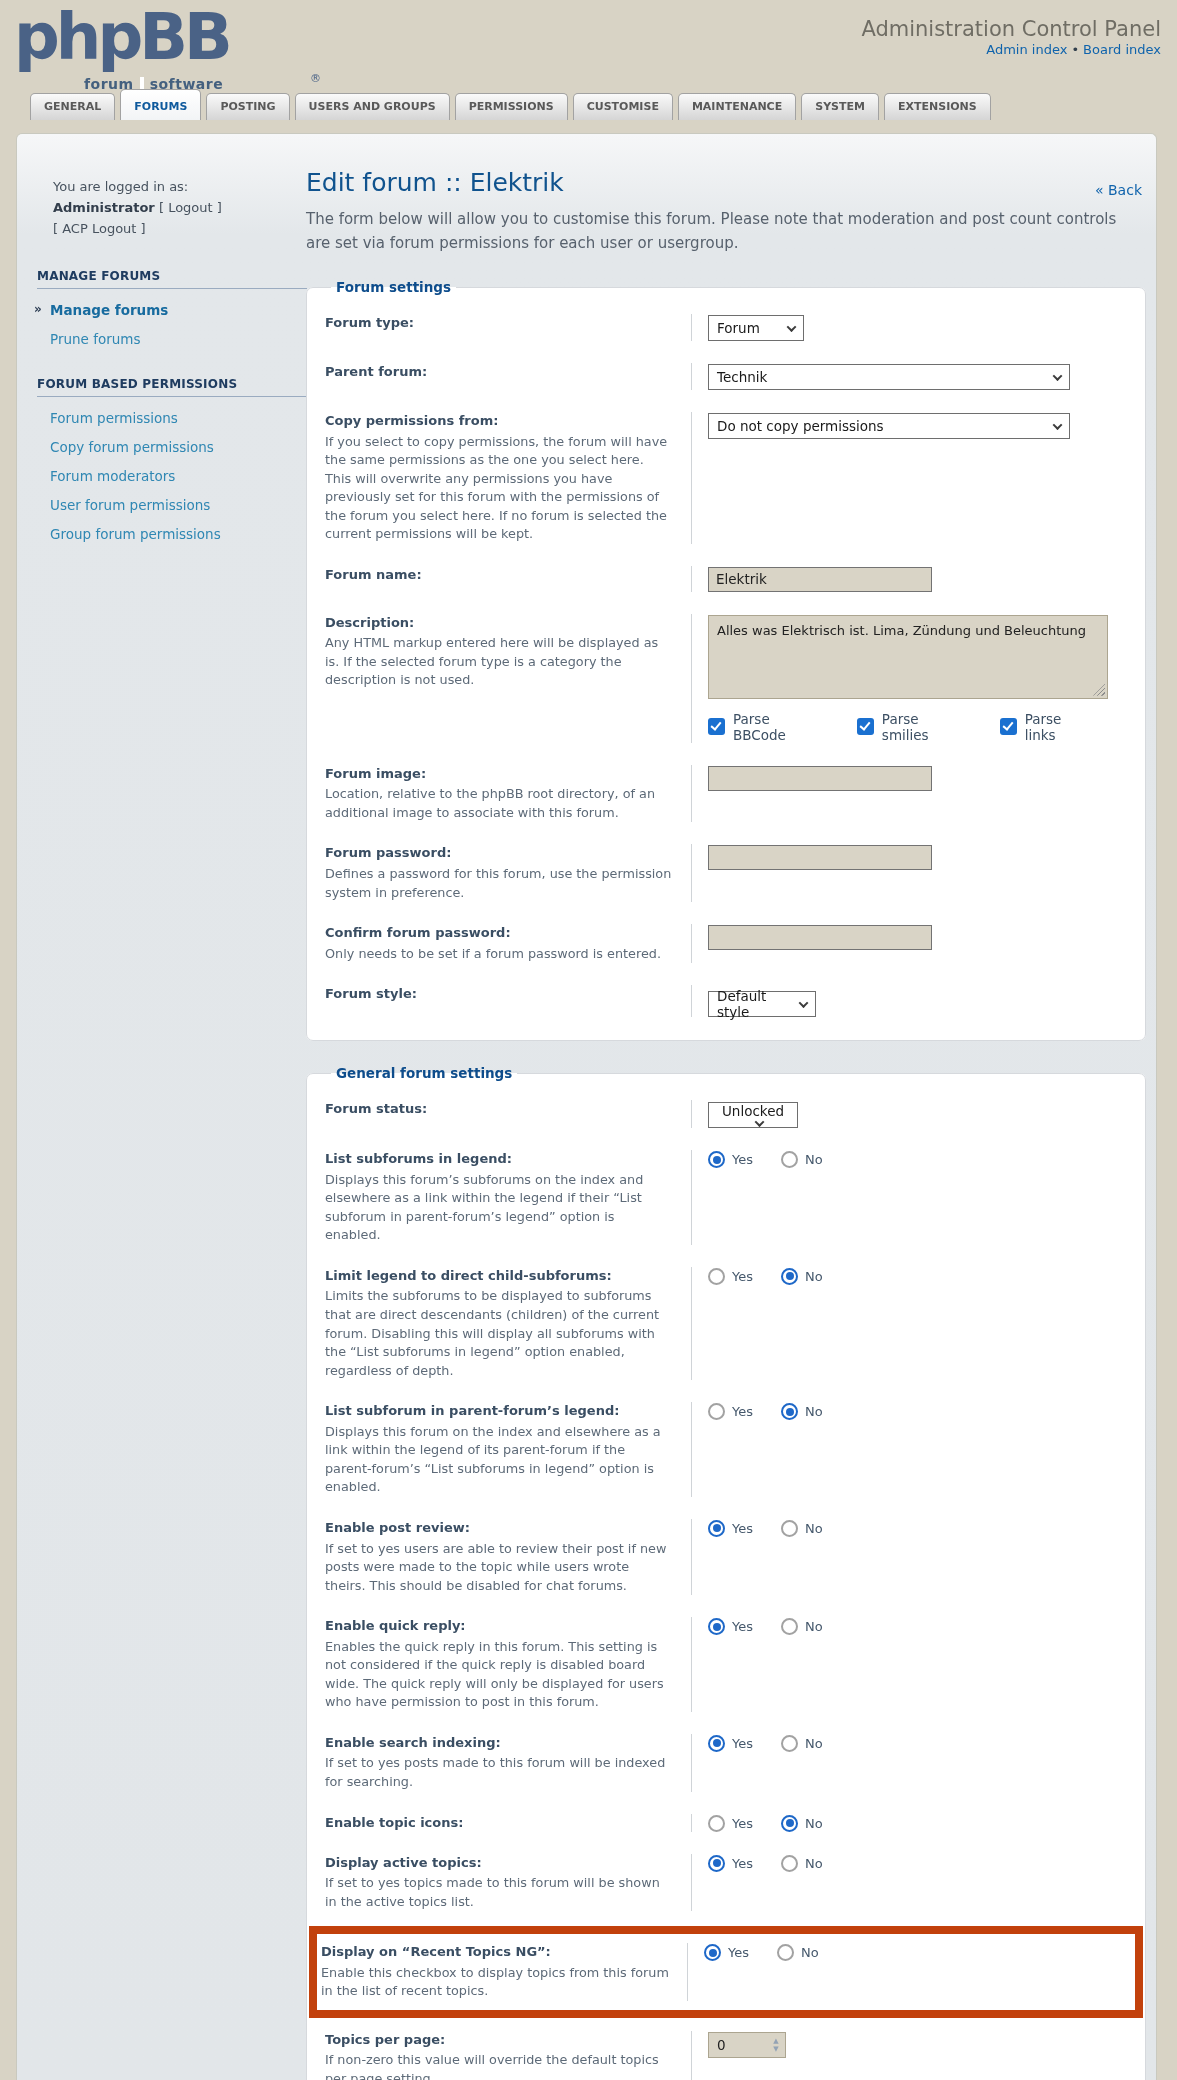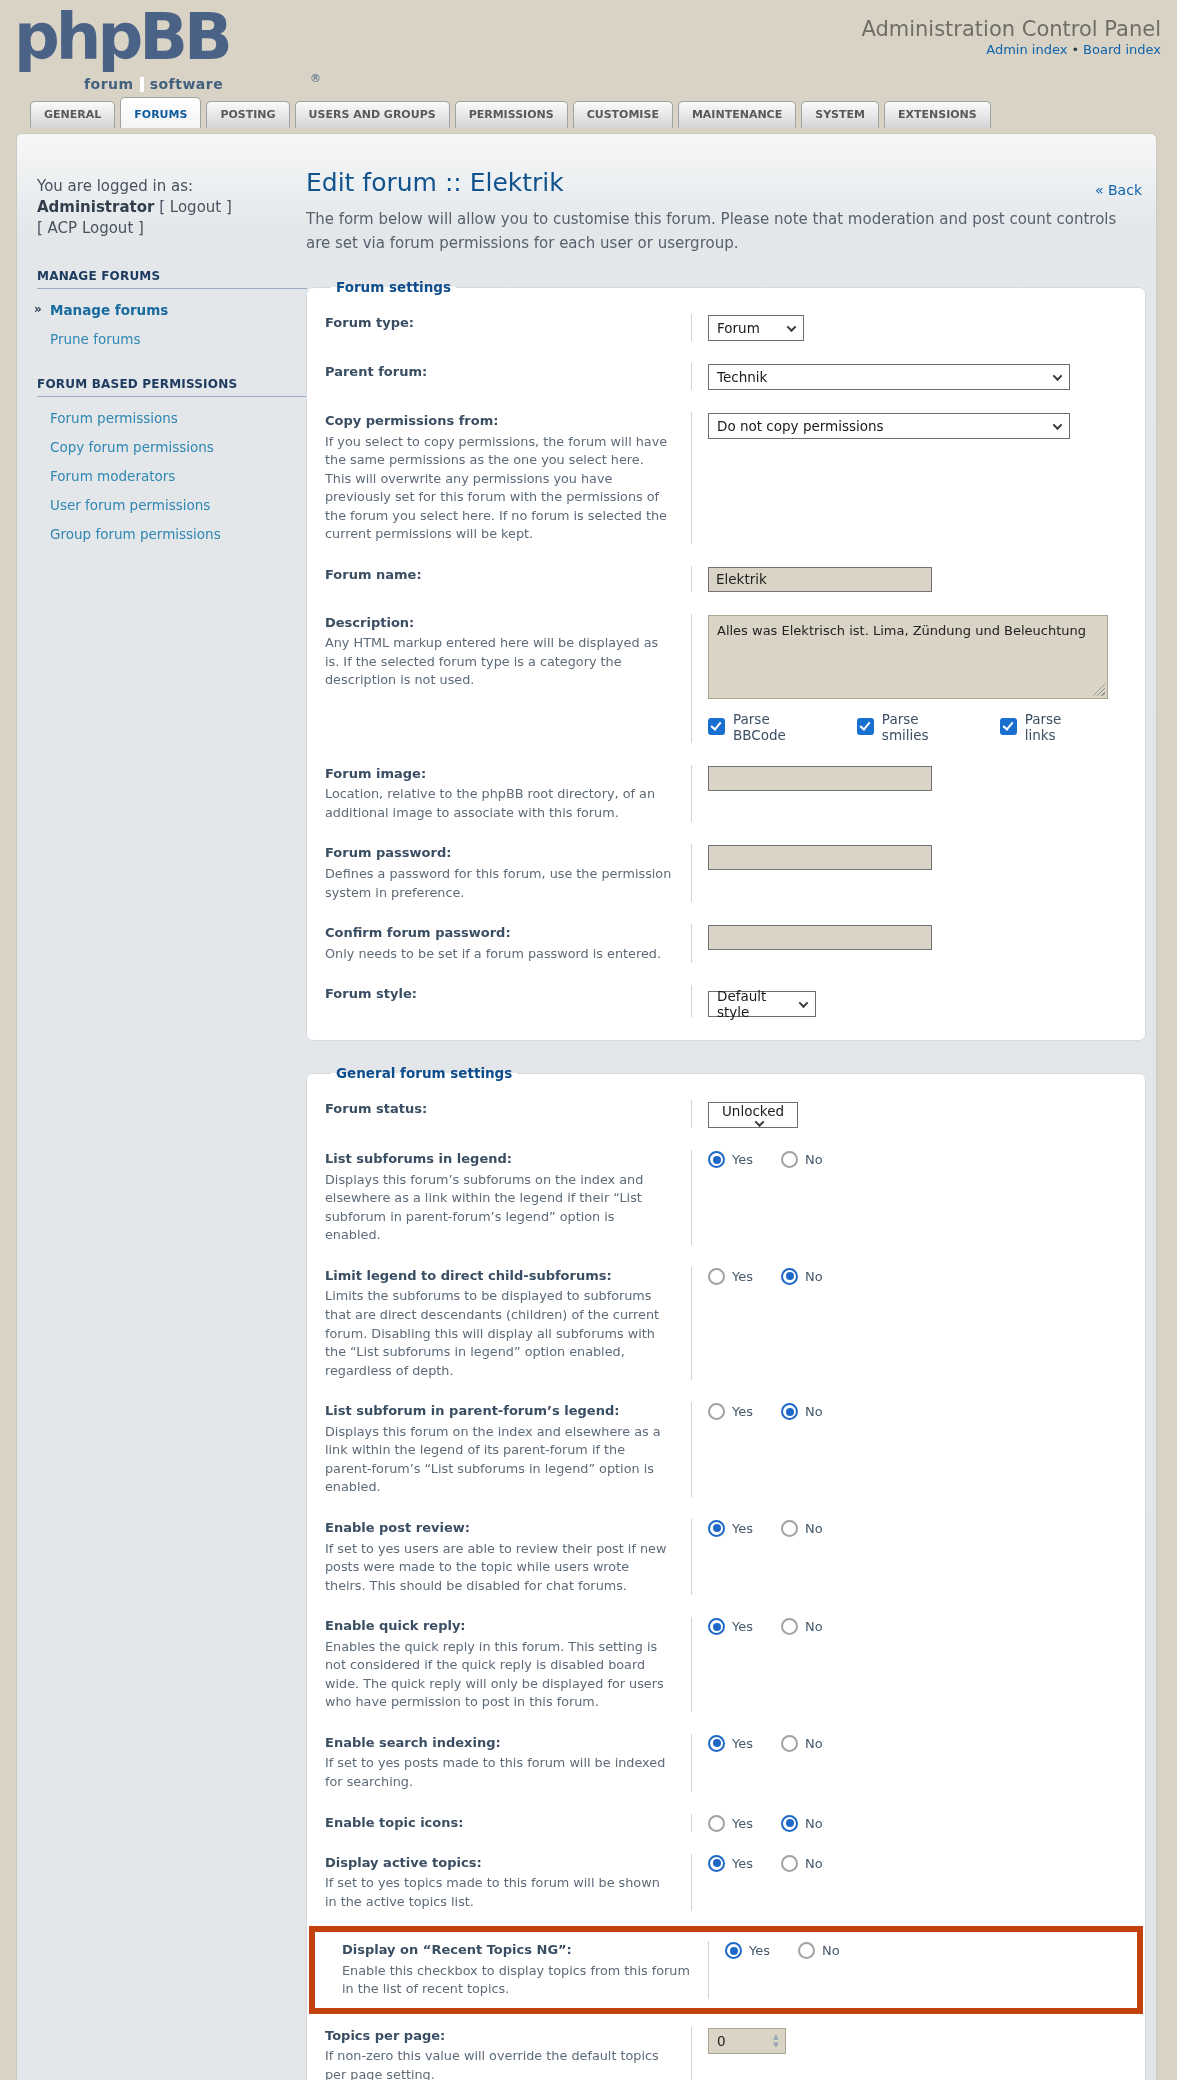--- a/index.html
+++ b/index.html
@@ -15,34 +15,34 @@
   .logo-reg { position:absolute; left:310px; top:72px; font-size:11px; color:#4a6286; }
   .logo-tagline { position:absolute; left:84px; top:76px; font-size:14px; font-weight:bold;
     color:#44607f; letter-spacing:0.5px; display:flex; align-items:center; }
   .logo-tagline .tag-div { display:inline-block; width:4px; height:15px; background:#fff;
     margin:0 6px; }
   .acp-title { position:absolute; top:17px; right:16px; font-size:21px; color:#6f6d64; }
   .acp-links { position:absolute; top:42px; right:16px; font-size:13px; color:#32404d; }
   .acp-links .hlink { color:#0f63ac; cursor:pointer; }
   .acp-links .sep { color:#32404d; margin:0 4px; }
   
-  .tab-bar { position:absolute; left:30px; top:94px; height:34px; display:flex;
+  .tab-bar { position:absolute; left:30px; top:86px; height:34px; display:flex;
     align-items:flex-end; z-index:3; }
   .tab { margin-right:5px; padding:6px 13px 7px; background:linear-gradient(#fafafa,#d5d5d5);
     border:1px solid #a2a2a2; border-bottom:none; border-radius:5px 5px 0 0;
     font-size:11px; font-weight:bold; color:#595959; white-space:nowrap; cursor:pointer; }
   .tab.active { background:linear-gradient(#ffffff,#f2f4f6); color:#0f5a9d;
     padding-top:10px; z-index:4; }
   
   .panel { position:absolute; left:16px; top:133px; width:1141px; height:1947px;
     background:linear-gradient(180deg,#f6f7f8 0,#e3e7ea 100px,#e2e6e9 100%);
     border:1px solid #c9c9bf; border-bottom:none; border-radius:6px 6px 0 0; }
   
   .sidebar { position:absolute; left:20px; top:42px; width:270px; }
-  .login-block { font-size:15px; color:#47525e; line-height:21px; }
+  .login-block { font-size:13px; color:#47525e; line-height:21px;margin-left:16px; }
   .login-block .uname { font-weight:bold; color:#333e4c; }
   .side-section-title { margin-top:30px; font-size:12px; font-weight:bold; color:#1f3c60;
     padding-bottom:5px; border-bottom:1px solid #9aabc0; letter-spacing:0.2px; }
   .side-item { margin-top:13px; padding-left:13px; color:#2f87b3; font-size:13.5px;
     cursor:pointer; position:relative; }
   .side-item.active { color:#176b9f; font-weight:bold; }
   .side-item .arrow { position:absolute; left:-3px; top:0px; color:#2e3f55; font-size:12px;
     font-weight:bold; }
   
   .main { position:absolute; left:289px; top:0; width:848px; }
@@ -51,21 +51,21 @@
   .page-title { margin:34px 0 0; font-size:25px; font-weight:normal; color:#10538e; }
   .intro { margin:10px 2px 0 0; width:812px; font-size:15px; line-height:1.6; color:#57616d; }
   fieldset { margin:24px 20px 24px 0; width:840px; background:#fff; border:1px solid #d6d9dd;
     border-radius:7px; padding:8px 18px 12px; }
   legend { font-size:13.5px; font-weight:bold; color:#0e4d8c; padding:0 5px; margin-left:6px; }
   .frow { display:flex; padding:11px 0; }
   .frow .lab { flex:0 0 366px; width:366px; padding-right:18px; }
   .lbl { font-size:13px; font-weight:bold; color:#3a4e63; line-height:1.35; }
   .desc { margin-top:3px; font-size:12.8px; color:#5d6a78; line-height:1.45; }
   .val { flex:1; border-left:1px solid #d0d4d8; padding-left:16px; padding-top:1px; }
-  .frow.highlight { border:6px solid #c2410c; margin:4px -16px 2px; padding:9px 27px; }
+  .frow.highlight { border:8px solid #c2410c; margin:4px -16px 2px; padding:9px 4px; }
   
   .select { display:inline-flex; align-items:center; justify-content:space-between;
     height:26px; background:#fff; border:1px solid #6e6e6e; padding:0 8px;
     font-size:13.5px; color:#1a1a1a; cursor:pointer; }
   .select .chev { width:7px; height:7px; border-right:2px solid #3c3c3c;
     border-bottom:2px solid #3c3c3c; transform:rotate(45deg) translate(-1px,-1px);
     margin-left:12px; flex:0 0 auto; }
   .tinput { height:25px; background:#d9d4c6; border:1px solid #737373; font-size:13.5px;
     color:#222; padding:3px 7px; cursor:text; }
   .tarea { position:relative; background:#d9d4c6; border:1px solid #aca590; font-size:13px;

